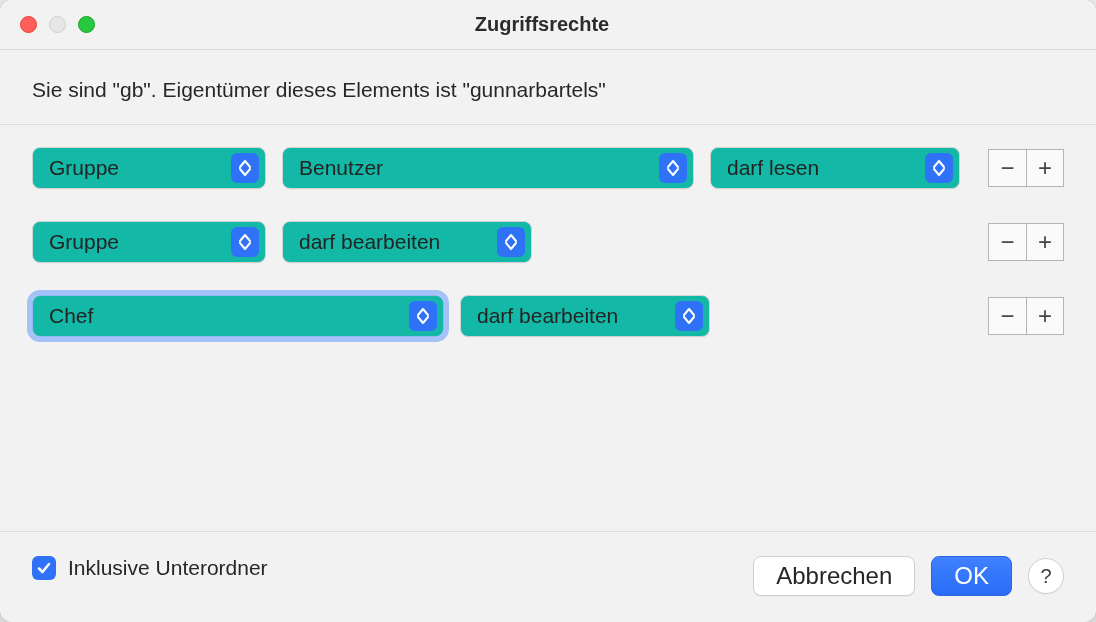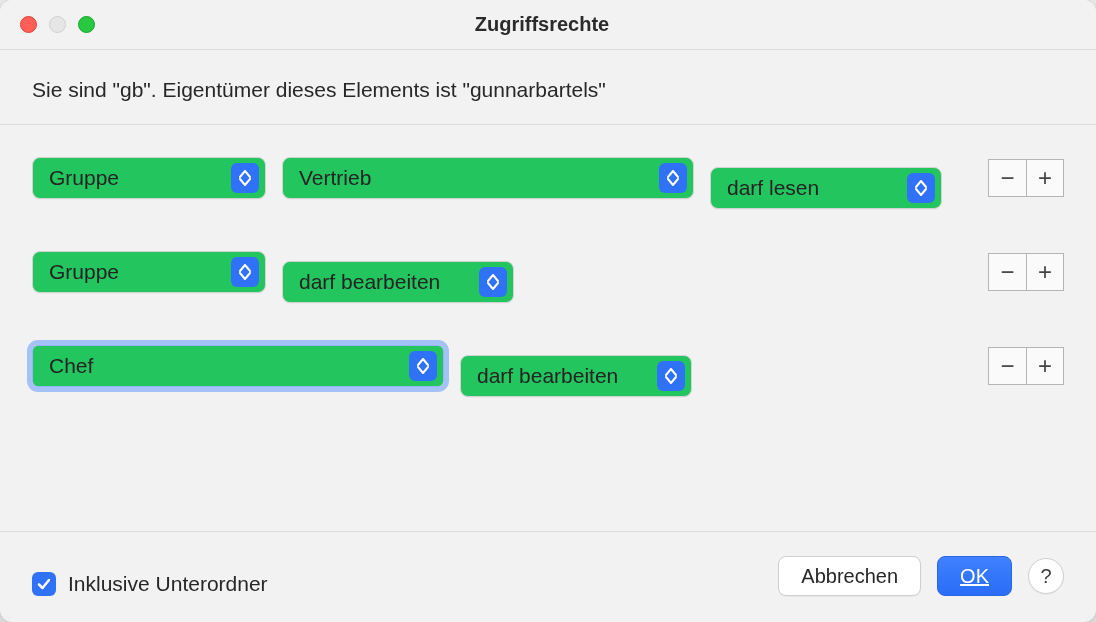--- a/index.html
+++ b/index.html
@@ -62,40 +62,39 @@
       padding: 22px 32px 0 32px;
     }
     .perm-row {
       display: flex;
       align-items: center;
       gap: 16px;
       margin-bottom: 32px;
     }
     .select {
       position: relative;
-      background: #22c55e;
+      background: #14b8a6;
       border: 1px solid #d2d2d2;
       border-radius: 8px;
       height: 42px;
       display: flex;
       align-items: center;
       padding: 0 44px 0 16px;
       font-size: 21px;
       color: #232323;
       box-shadow: 0 1px 1px rgba(0,0,0,0.03);
       cursor: default;
     }
     .select.focused {
       outline: 5px solid #a4c2f7;
       border-color: #94b7f3;
-      border-radius: 6px;
     }
     .select-type { width: 234px; }
     .select-name { width: 412px; }
-    .select-perm { width: 232px; margin-top: 20px; }
+    .select-perm { width: 250px; }
     .stepper-toggle {
       position: absolute;
       right: 6px;
       top: 50%;
       transform: translateY(-50%);
       width: 28px;
       height: 30px;
       background: #2f72f7;
       border-radius: 6px;
       display: flex;
@@ -120,21 +119,21 @@
       justify-content:center;
       font-size: 24px;
       color:#444;
       cursor: default;
     }
     .sqbtn:first-child { border-right: none; }
     .footer {
       border-top: 1px solid #dcdcdc;
       padding: 24px 32px 26px 32px;
       display:flex;
-      align-items:flex-end;
+      align-items:flex-start;
     }
     .checkbox-wrap {
       display:flex;
       align-items:center;
       gap: 12px;
       font-size: 21px;
       color:#272727;
     }
     .checkbox {
       width: 24px;
@@ -149,39 +148,38 @@
     .footer-right {
       margin-left:auto;
       display:flex;
       align-items:center;
       gap: 16px;
     }
     .btn {
       height: 40px;
       padding: 0 22px;
       border-radius: 8px;
-      font-size: 20px;
+      font-size: 24px;
       display:flex;
       align-items:center;
       justify-content:center;
       cursor: default;
     }
     .btn-cancel {
       background:#fff;
       border:1px solid #cfcfcf;
       color:#262626;
       box-shadow: 0 1px 1px rgba(0,0,0,0.04);
     }
     .btn-ok {
       background: linear-gradient(#3f81ff, #2a6cf6);
       color:#fff;
       border:1px solid #2a65e2;
       font-weight:500;
       min-width: 74px;
-      text-decoration: underline;
     }
     .helpbtn {
       width: 36px;
       height: 36px;
       border-radius: 50%;
       background:#fff;
       border:1px solid #cfcfcf;
       display:flex;
       align-items:center;
       justify-content:center;
@@ -213,21 +211,21 @@
         <span class="stepper-toggle">
           <svg width="12" height="8" viewBox="0 0 12 8">
               <path d="M1 7 L6 1 L11 7" stroke="#fff" stroke-width="2" fill="none" stroke-linecap="round" stroke-linejoin="round"></path>
             </svg>
           <svg width="12" height="8" viewBox="0 0 12 8">
               <path d="M1 1 L6 7 L11 1" stroke="#fff" stroke-width="2" fill="none" stroke-linecap="round" stroke-linejoin="round"></path>
             </svg>
         </span>
       </div>
       <div class="select select-name">
-        <span>Vertrieb</span>
+        <span>Benutzer</span>
         <span class="stepper-toggle">
           <svg width="12" height="8" viewBox="0 0 12 8">
               <path d="M1 7 L6 1 L11 7" stroke="#fff" stroke-width="2" fill="none" stroke-linecap="round" stroke-linejoin="round"></path>
             </svg>
           <svg width="12" height="8" viewBox="0 0 12 8">
               <path d="M1 1 L6 7 L11 1" stroke="#fff" stroke-width="2" fill="none" stroke-linecap="round" stroke-linejoin="round"></path>
             </svg>
         </span>
       </div>
       <div class="select select-perm">

